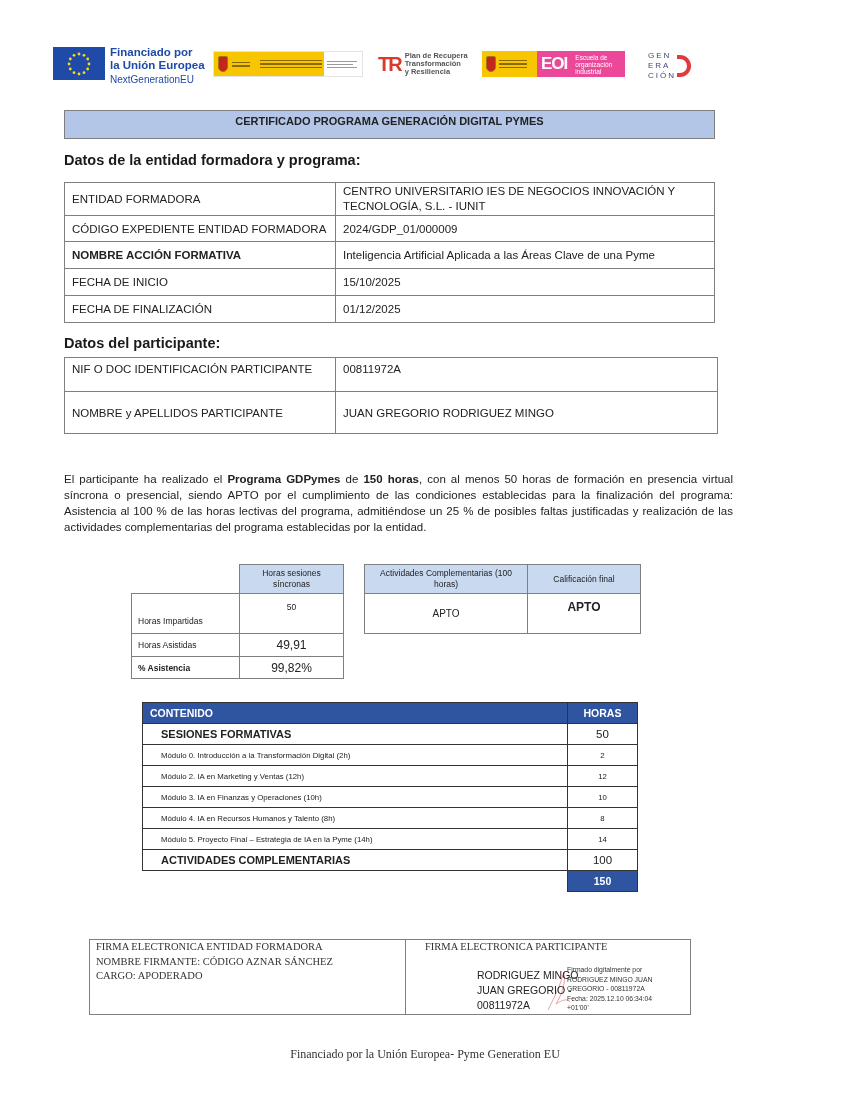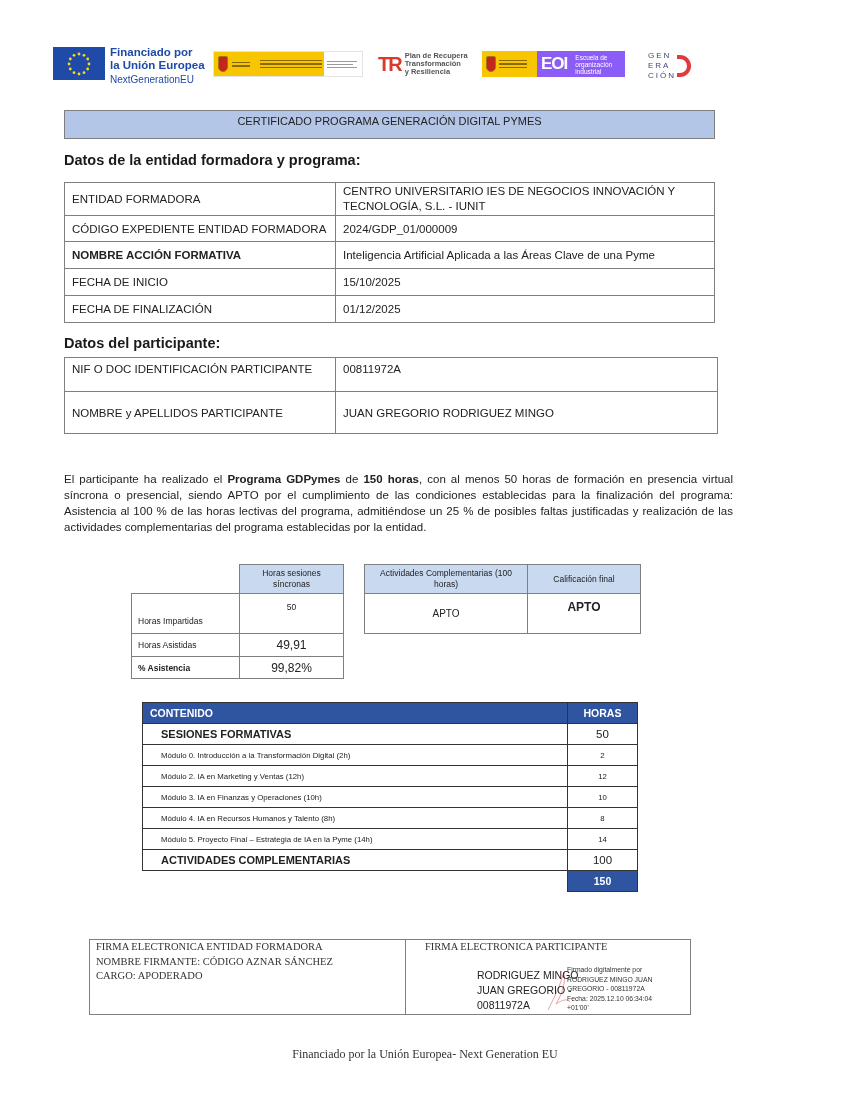--- a/index.html
+++ b/index.html
@@ -16,29 +16,29 @@
   .logo-gov .yellow { width: 110px; background: #f7c600; display:flex; align-items:center; gap:4px; padding-left:4px; }
   .logo-gov .white { flex:1; background:#fff; display:flex; flex-direction:column; justify-content:center; padding-left:3px; gap:2px; }
   .tiny-line { height: 1.5px; background: #8a6a00; }
   .tiny-line.g { background:#9a9a9a; height:1px; }
   .coat { width: 10px; height: 16px; background: #c4261b; border-radius: 2px 2px 5px 5px; border: 1px solid #a0761a; }
   .logo-prtr { left: 378px; top: 52px; display:flex; align-items:center; gap:4px; }
   .tr-mark { font-weight: bold; font-size: 20px; color: #d93a2b; letter-spacing:-2px; }
   .prtr-text { font-size: 7.5px; line-height: 8px; font-weight: bold; color: #555; }
   .logo-eoi { left: 482px; top: 51px; width: 143px; height: 26px; display:flex; }
   .logo-eoi .yellow { width: 55px; background:#f7c600; display:flex; align-items:center; gap:3px; padding-left:4px; }
-  .logo-eoi .green { flex:1; background:#8b5cf6; display:flex; align-items:center; gap:8px; padding-left:4px; color:#fff; }
+  .logo-eoi .green { flex:1; background:#ec4899; display:flex; align-items:center; gap:8px; padding-left:4px; color:#fff; }
   .eoi-mark { font-weight:bold; font-size:17px; letter-spacing:-1px; }
   .eoi-text { font-size: 6.5px; line-height: 7px; }
   .logo-gen { left: 648px; top: 47px; width: 50px; height: 38px; display:flex; align-items:center; }
   .gen-text { font-size: 8px; line-height: 10px; color:#3b4a7a; letter-spacing: 2px; }
   .gen-d { width: 14px; height: 22px; border: 4px solid #e03a3e; border-left: none; border-radius: 0 11px 11px 0; margin-left: 1px; }
 
   
-  .title-box { left: 64px; top: 110px; width: 651px; height: 29px; background: #b4c6e7; border: 1px solid #7f7f7f; text-align: center; font-size: 11px; padding-top: 4px; color: #222; }
+  .title-box { left: 64px; top: 110px; width: 651px; height: 29px; background: #b4c6e7; border: 1px solid #7f7f7f; text-align: center; font-size: 11px; padding-top: 4px; color: #222; font-weight: bold; }
 
   .section-heading { font-size: 14.5px; font-weight: bold; color: #1a1a1a; }
 
   table { border-collapse: collapse; position: absolute; }
   td, th { border: 1px solid #7f7f7f; font-size: 11.5px; text-align: left; vertical-align: middle; padding-left: 7px; font-weight: normal; color: #222; }
 
   .tbl-entity { left: 64px; top: 182px; width: 651px; }
   .tbl-entity td:first-child { width: 271px; }
   .tbl-entity td { padding-left: 7px; }
   .bold { font-weight: bold; }
@@ -304,13 +304,13 @@
     <div class="sig-meta">
       <div>Firmado digitalmente por</div>
       <div>RODRIGUEZ MINGO JUAN</div>
       <div>GREGORIO - 00811972A</div>
       <div>Fecha: 2025.12.10 06:34:04</div>
       <div>+01'00'</div>
     </div>
   </div>
 </div>
 
-<div class="abs footer">Financiado por la Unión Europea- Next Generation EU</div>
+<div class="abs footer">Financiado por la Unión Europea- Pyme Generation EU</div>
 
 </body></html>

